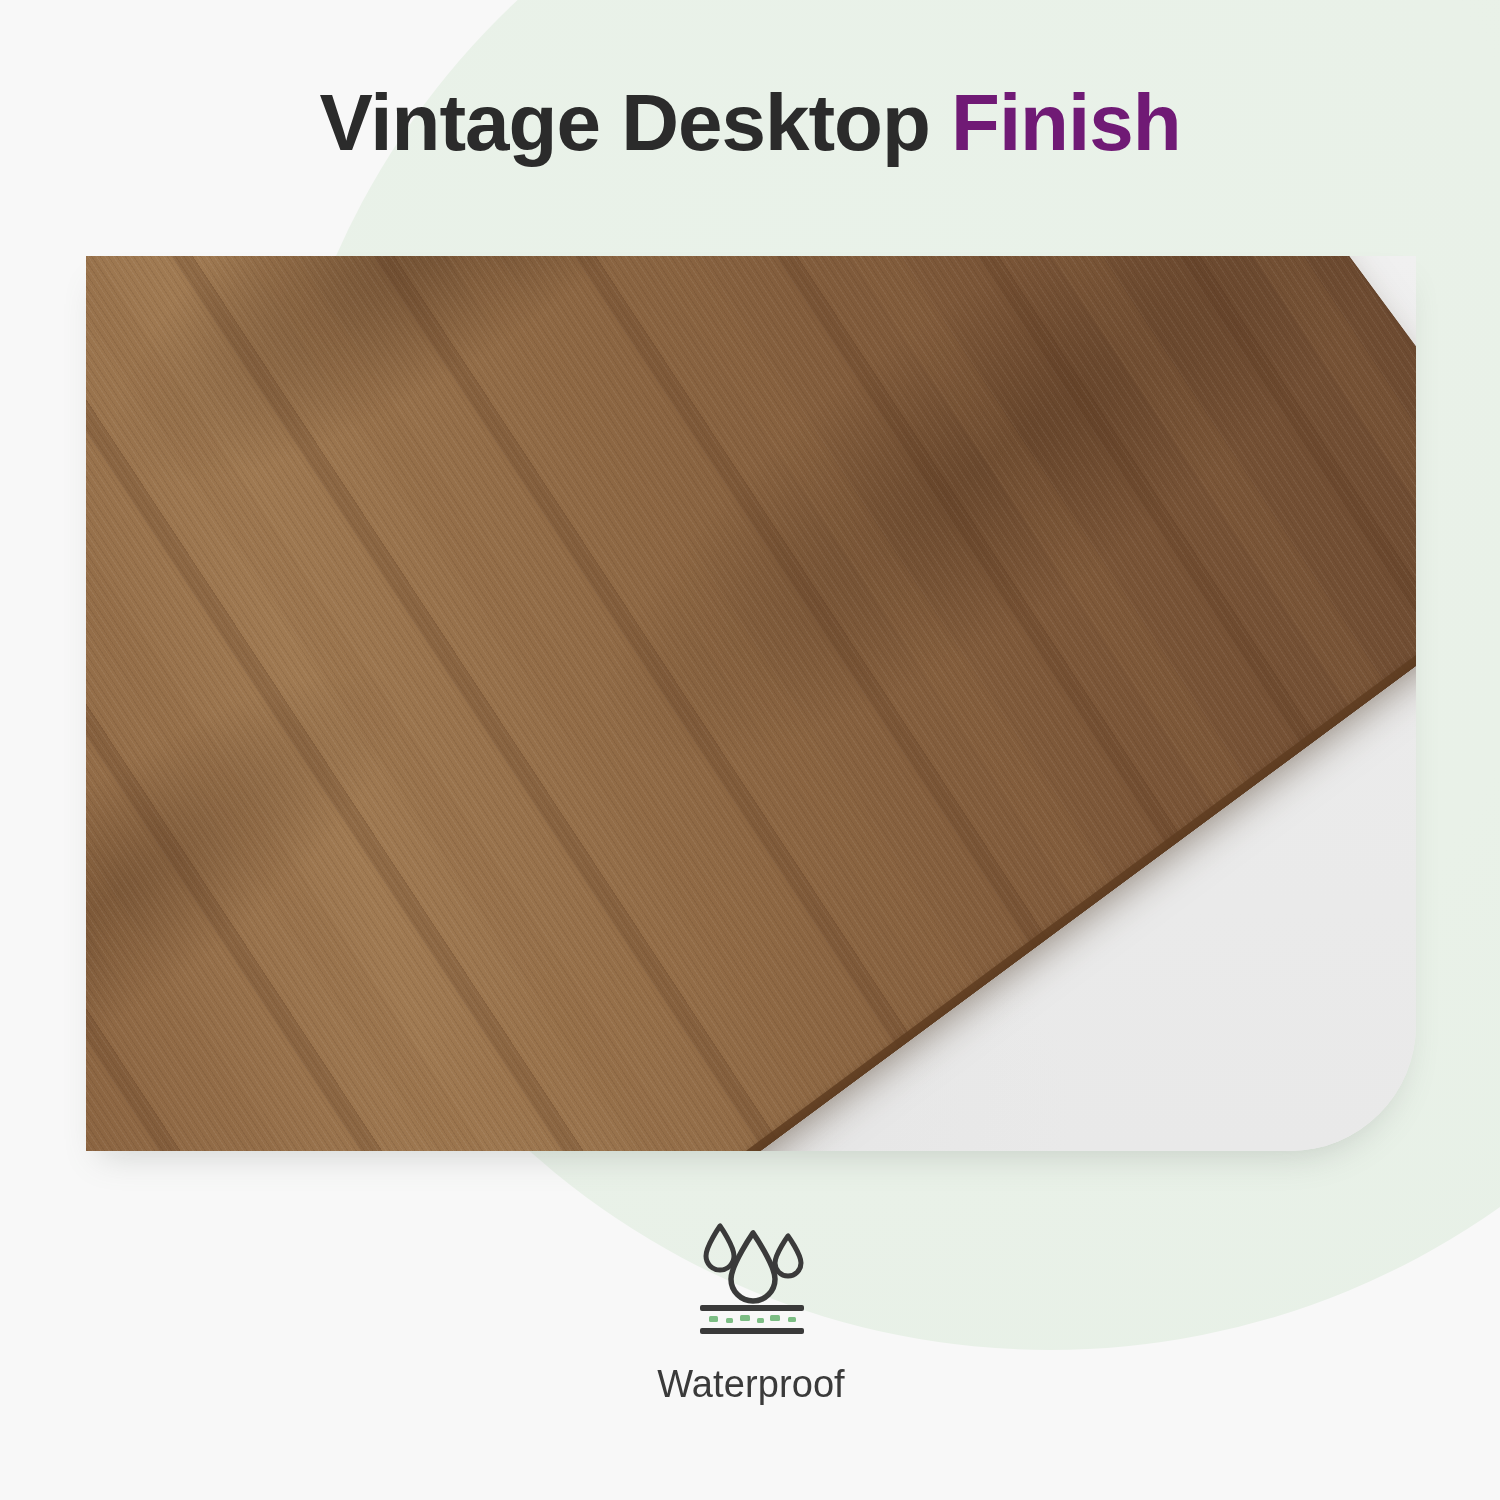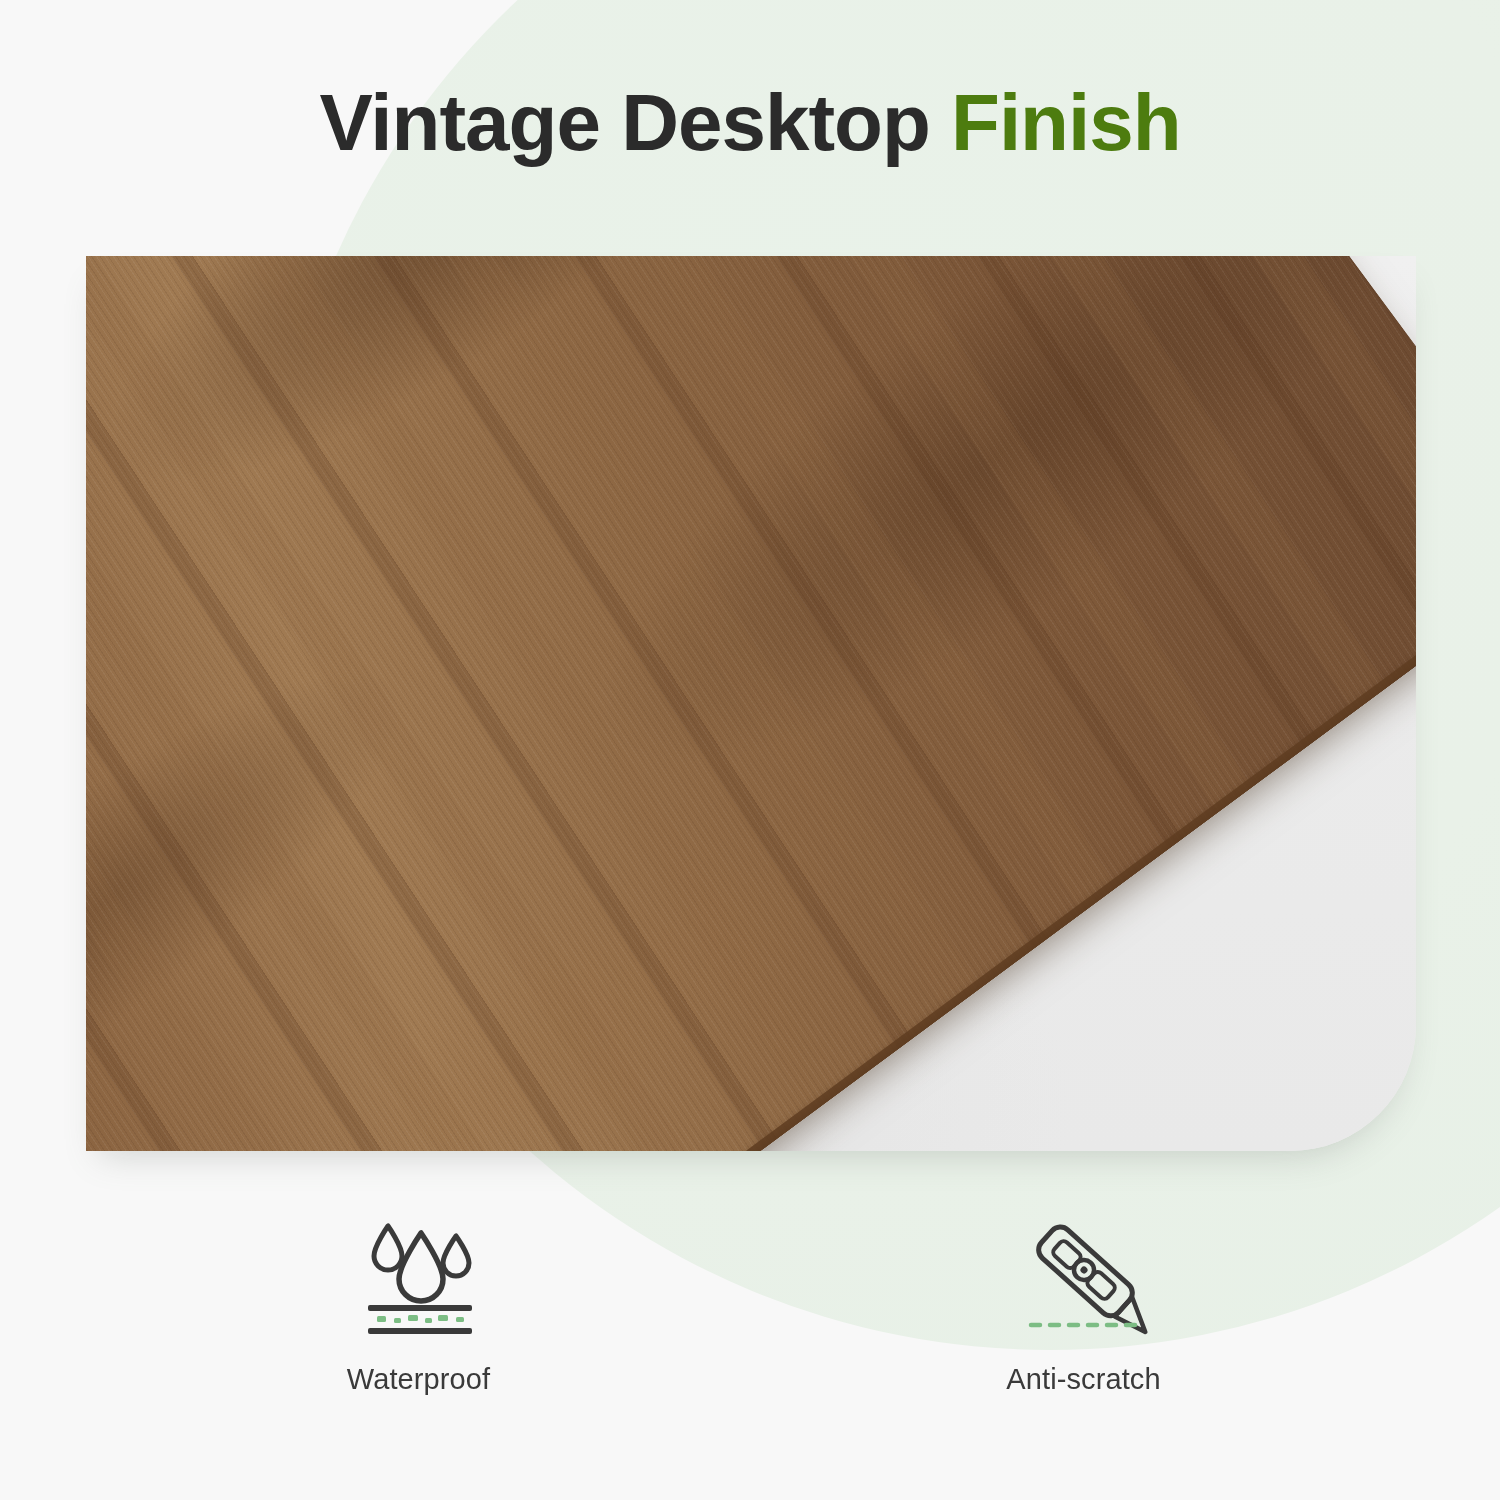--- a/index.html
+++ b/index.html
@@ -40,21 +40,21 @@
     right: 0;
     top: 83px;
     text-align: center;
     font-size: 80px;
     font-weight: bold;
     letter-spacing: -1px;
     color: #2b2b2b;
     line-height: 1;
     white-space: nowrap;
   }
-  .headline .accent { color: #4d7c0f; }
+  .headline .accent { color: #701a75; }
   .headline span { display: inline; }
 
   
   .photo-card {
     position: absolute;
     left: 86px;
     top: 256px;
     width: 1330px;
     height: 895px;
     background: #ededed;
@@ -145,21 +145,21 @@
     align-items: center;
   }
   .feature-icon {
     height: 118px;
     display: flex;
     align-items: flex-end;
     justify-content: center;
   }
   .feature-label {
     margin-top: 27px;
-    font-size: 29px;
+    font-size: 38px;
     color: #3a3a3a;
     letter-spacing: 0.1px;
     white-space: nowrap;
   }
 </style>
 </head>
 <body>
 
 <div class="bg-blob"></div>
 
@@ -200,40 +200,17 @@
             <rect x="64" y="97" width="10" height="6" rx="1.5"></rect>
             <rect x="81" y="100" width="7" height="5" rx="1.5"></rect>
             <rect x="94" y="97" width="10" height="6" rx="1.5"></rect>
             <rect x="112" y="99" width="8" height="5" rx="1.5"></rect>
           </g>
         </svg>
       </div>
       <div class="feature-label">Waterproof</div>
     </div>
 
-    <div class="feature">
-      <div class="feature-icon">
-        <svg width="150" height="118" viewBox="0 0 150 118" fill="none">
-          <g transform="rotate(42 75 52)">
-
-            <rect x="25" y="33" width="104" height="38" rx="11" stroke="#3a3a3a" stroke-width="5" fill="none"></rect>
-
-            <rect x="39" y="43" width="26" height="18" rx="5" stroke="#3a3a3a" stroke-width="4" fill="none"></rect>
-            <rect x="85" y="43" width="26" height="18" rx="5" stroke="#3a3a3a" stroke-width="4" fill="none"></rect>
-
-            <circle cx="75" cy="52" r="10" stroke="#3a3a3a" stroke-width="4.5" fill="none"></circle>
-            <circle cx="75" cy="52" r="3.5" fill="#3a3a3a"></circle>
-
-            <path d="M129 40 L162 57 L129 66 Z" stroke="#3a3a3a" stroke-width="4.5" fill="none" stroke-linejoin="round"></path>
-          </g>
-
-          <g stroke="#7cbd84" stroke-width="4.5" stroke-linecap="round" stroke-dasharray="9 10">
-            <line x1="22" y1="107" x2="128" y2="107"></line>
-          </g>
-        </svg>
-      </div>
-      <div class="feature-label">Anti-scratch</div>
-    </div>
 
 
 
   </div>
 </div>
 
 </body></html>

